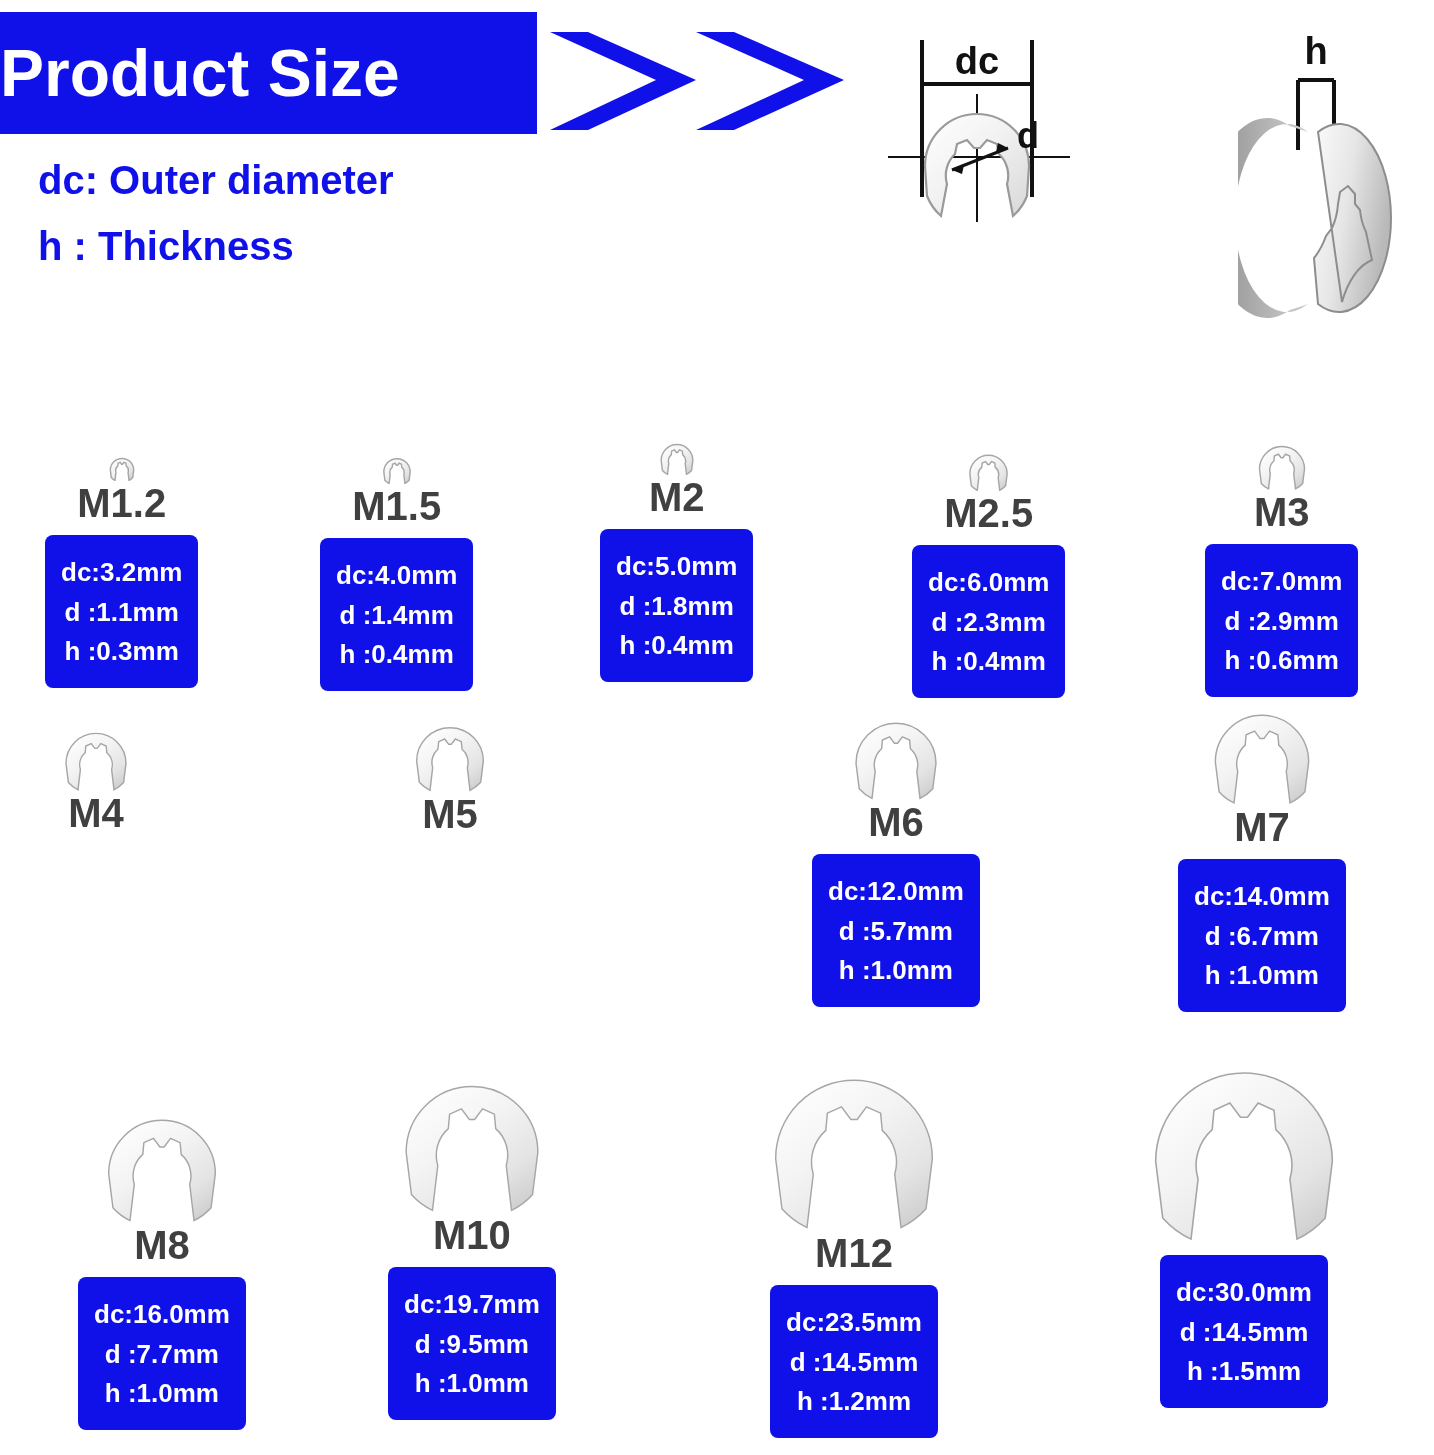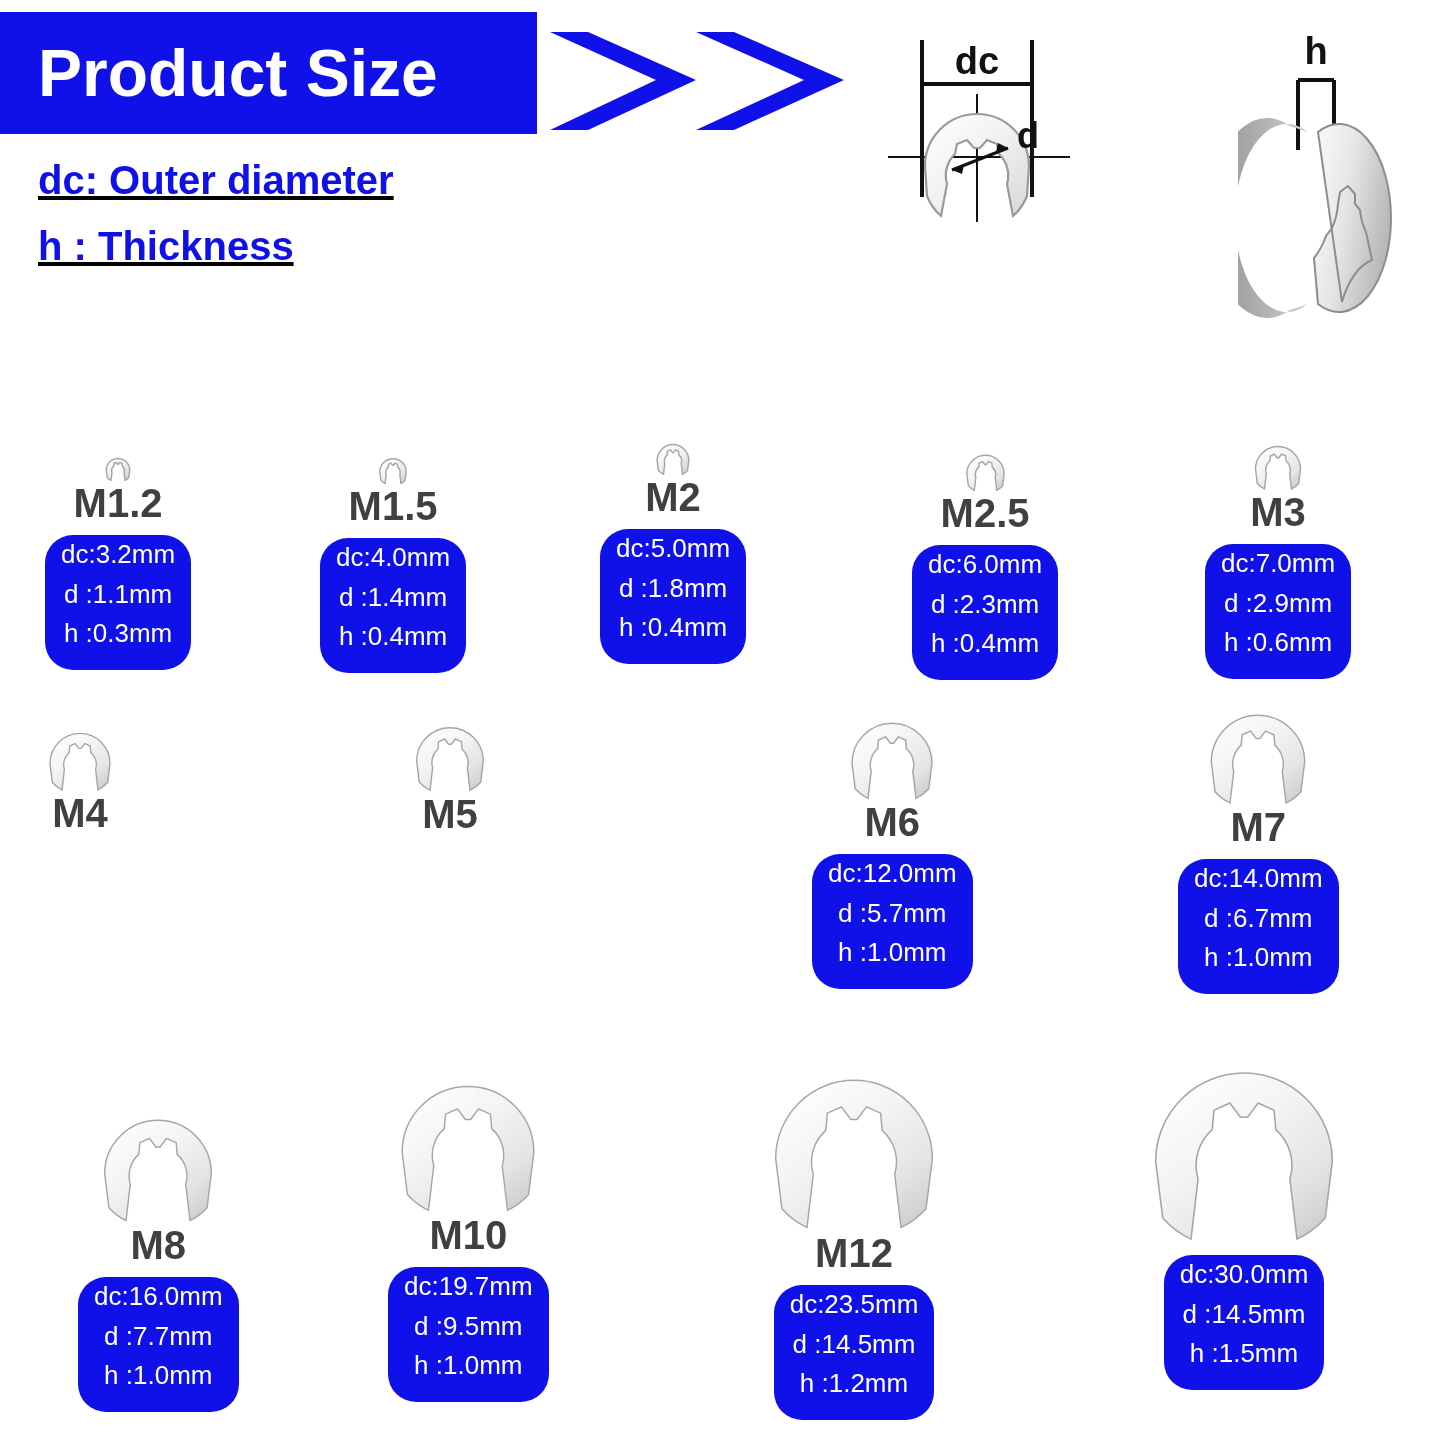--- a/index.html
+++ b/index.html
@@ -11,47 +11,47 @@
   }
 
   
   #title-banner{
     position:absolute;left:0;top:12px;width:537px;height:122px;
     background:var(--blue);
     display:flex;align-items:center;
   }
   #title-text{
     color:#ffffff;font-size:66px;font-weight:bold;
-    letter-spacing:0px;padding-left:38px;line-height:1;
+    letter-spacing:0px;line-height:1;
     white-space:nowrap;
   }
   #chevrons{position:absolute;left:548px;top:30px;width:300px;height:104px;}
 
   
-  #legend{position:absolute;left:38px;top:160px;width:480px;text-decoration:underline;}
+  #legend{position:absolute;left:38px;top:160px;width:480px;}
   .legend-line{
     color:var(--blue);font-size:40px;font-weight:bold;
     line-height:1;margin-bottom:26px;white-space:nowrap;
   }
 
   
   #diagram-front{position:absolute;left:880px;top:22px;width:340px;height:310px;}
   #diagram-side{position:absolute;left:1238px;top:22px;width:196px;height:330px;}
 
   
   .size-cell{position:absolute;text-align:center;}
   .ring-wrap{display:flex;align-items:flex-end;justify-content:center;}
   .size-label{
     color:#404040;font-size:40px;font-weight:bold;
     line-height:1;margin-top:2px;white-space:nowrap;
   }
   .spec-box{
-    background:var(--blue);border-radius:28px;
-    color:#ffffff;font-size:26px;font-weight:normal;
-    padding:0 16px 16px 16px;margin-top:12px;
+    background:var(--blue);border-radius:8px;
+    color:#ffffff;font-size:26px;font-weight:bold;
+    padding:18px 16px 16px 16px;margin-top:12px;
     display:inline-block;line-height:1.52;white-space:nowrap;
   }
   .spec-line{display:block;}
   :root{--blue:#1010E8;}
 </style>
 </head>
 <body>
 
 <div id="title-banner">
   <div id="title-text">Product Size</div>
@@ -248,21 +248,21 @@
                A 50,50 0 1 1 50,12
                L 46,44 A 50,50 0 0 1 30,56
                L 26,22
                A 27,27 0 0 0 18,-6
                L 17,-17 L 8,-21 L 2,-13 L -2,-13 L -8,-21 L -17,-17 L -18,-6
                A 27,27 0 0 0 -26,22
                L -30,56 A 50,50 0 0 1 -46,44 Z" fill="url(#g4)" stroke="#a6a6a6" stroke-width="3.2"></path>
     </g>
   </svg>
       </div><div class="size-label">M3</div><div class="spec-box"><span class="spec-line">dc:7.0mm</span><span class="spec-line">d :2.9mm</span><span class="spec-line">h :0.6mm</span></div></div>
-    <div class="size-cell" style="left: 44px; top: 725px;"><div class="ring-wrap">
+    <div class="size-cell" style="left: 60px; top: 725px;"><div class="ring-wrap">
   <svg width="72" height="66" viewBox="0 0 120 110">
     <defs>
       <linearGradient id="g5" x1="0.1" y1="0" x2="0.9" y2="1">
         <stop offset="0%" stop-color="#ffffff"></stop>
         <stop offset="40%" stop-color="#f4f4f4"></stop>
         <stop offset="75%" stop-color="#e4e4e4"></stop>
         <stop offset="100%" stop-color="#cccccc"></stop>
       </linearGradient>
     </defs>
     <g transform="translate(60,52)">

